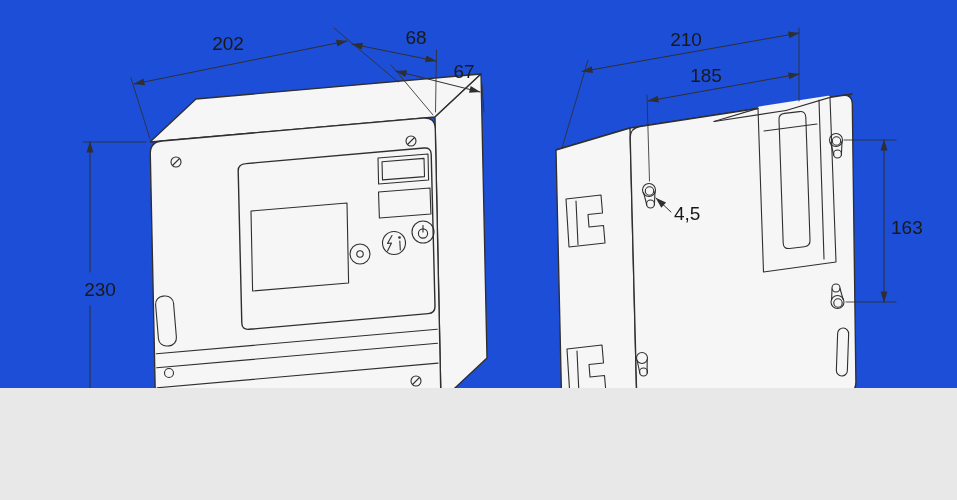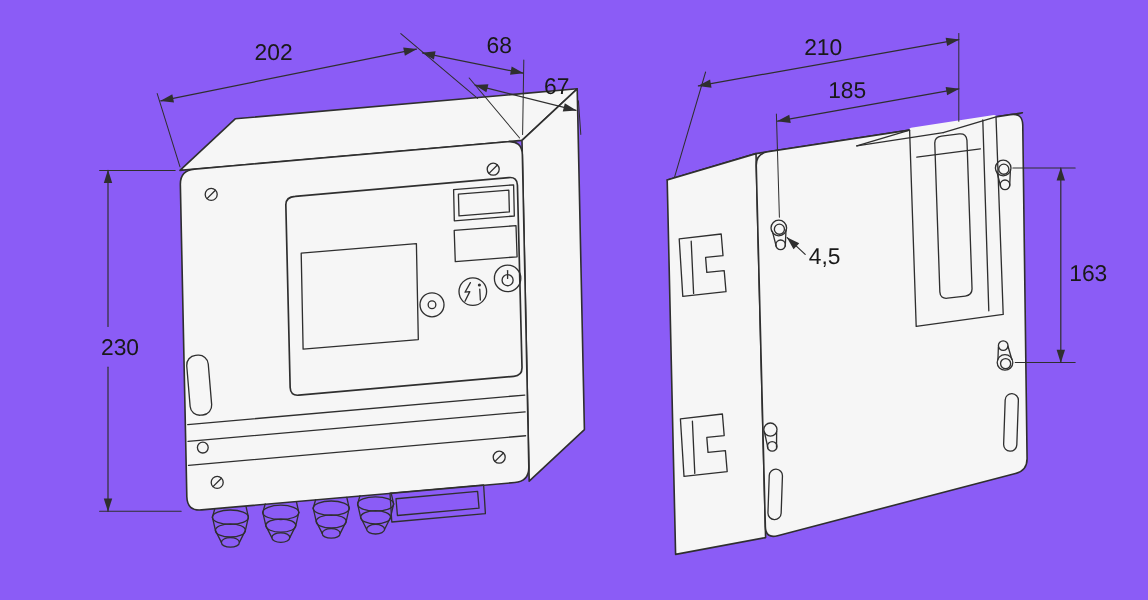--- a/index.html
+++ b/index.html
@@ -1,17 +1,17 @@
 <!DOCTYPE html>
 <html><head>
 <meta charset="utf-8">
 <style>
   html,body{margin:0;padding:0;}
   body{background:#e8e8e8;font-family:"Liberation Sans","DejaVu Sans",sans-serif;}
-  .stage{position:relative;width:957px;height:500px;background:#8b5cf6;overflow:hidden;}
+  .stage{position:relative;width:957px;height:388px;background:#1d4ed8;overflow:hidden;}
   svg{display:block;}
   svg line, svg path, svg rect, svg circle, svg ellipse{
     stroke:#2f2f2f;stroke-width:1.1;fill:none;stroke-linecap:round;stroke-linejoin:round;
   }
   svg .face{fill:#f6f6f6;stroke-width:1.35;}
   svg .panel{stroke-width:1.4;}
   svg .ext{stroke-width:0.85;}
   svg .dl{stroke-width:1;}
   svg .erase{stroke:#f6f6f6;stroke-width:3.5;}
   svg .arrowhead{fill:#2f2f2f;stroke:none;}

